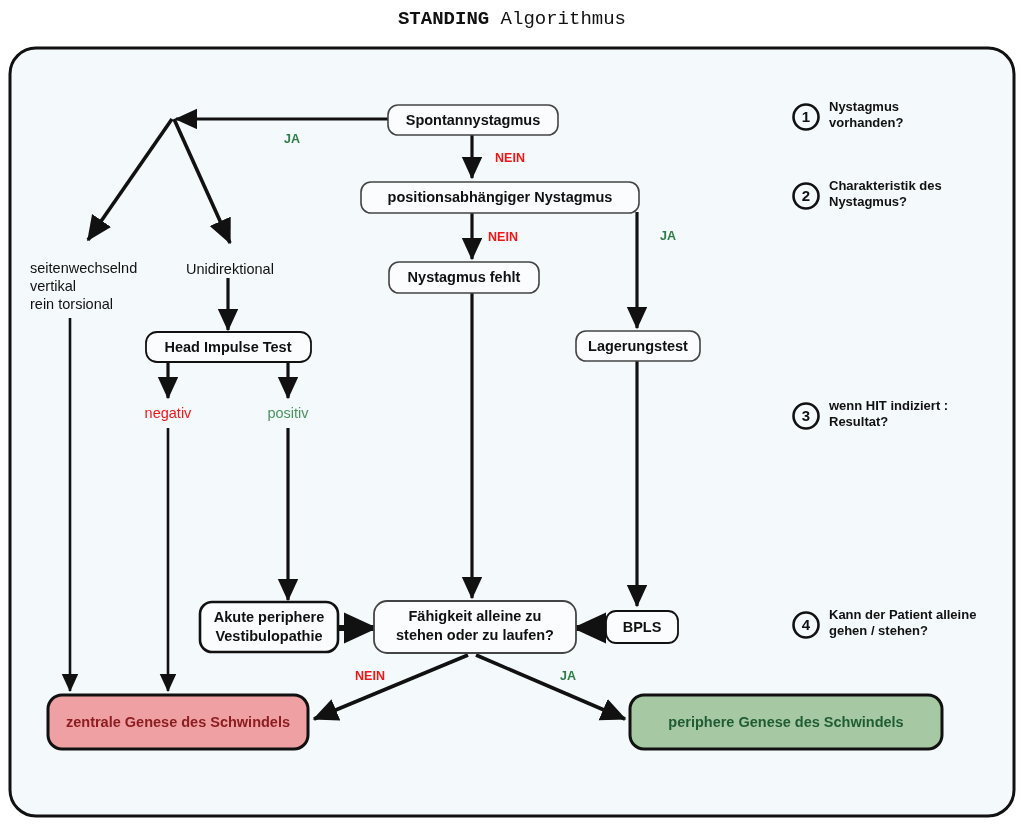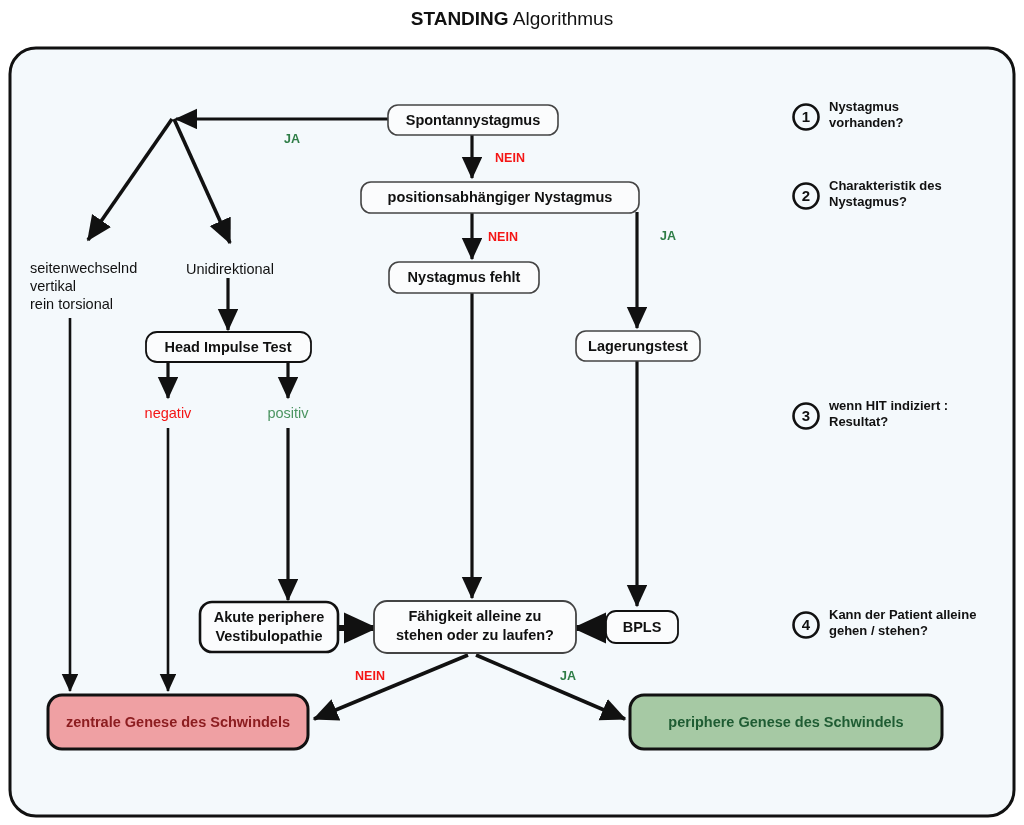--- a/index.html
+++ b/index.html
@@ -5,21 +5,21 @@
   html,body{margin:0;padding:0;}
   body{
     width:1024px;height:825px;
     background:#ffffff;
     font-family:"Liberation Sans", sans-serif;
     overflow:hidden;
   }
   #stage{position:relative;width:1024px;height:825px;}
   #title{
     position:absolute;left:0;top:8px;width:1024px;
-    text-align:center;font-size:19px;color:#111;
+    text-align:center;font-size:19px;color:#111;font-family:Liberation Mono, monospace;
   }
   #title .b{font-weight:bold;}
   svg{position:absolute;left:0;top:0;}
   .nodeLabel{
     font-family:"Liberation Sans", sans-serif;
     font-weight:bold;font-size:14.5px;fill:#111;
     text-anchor:middle;dominant-baseline:middle;
   }
   .plainLabel{
     font-family:"Liberation Sans", sans-serif;

